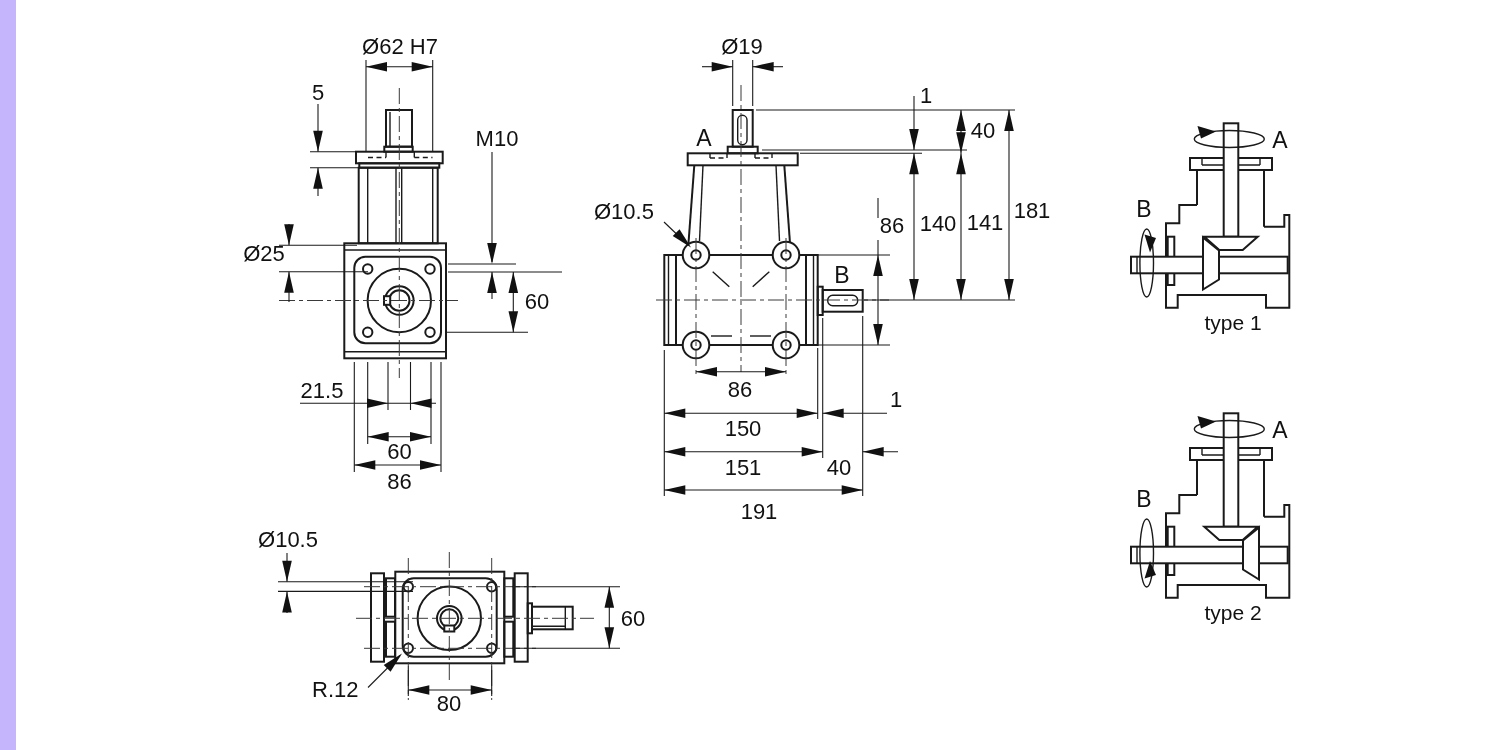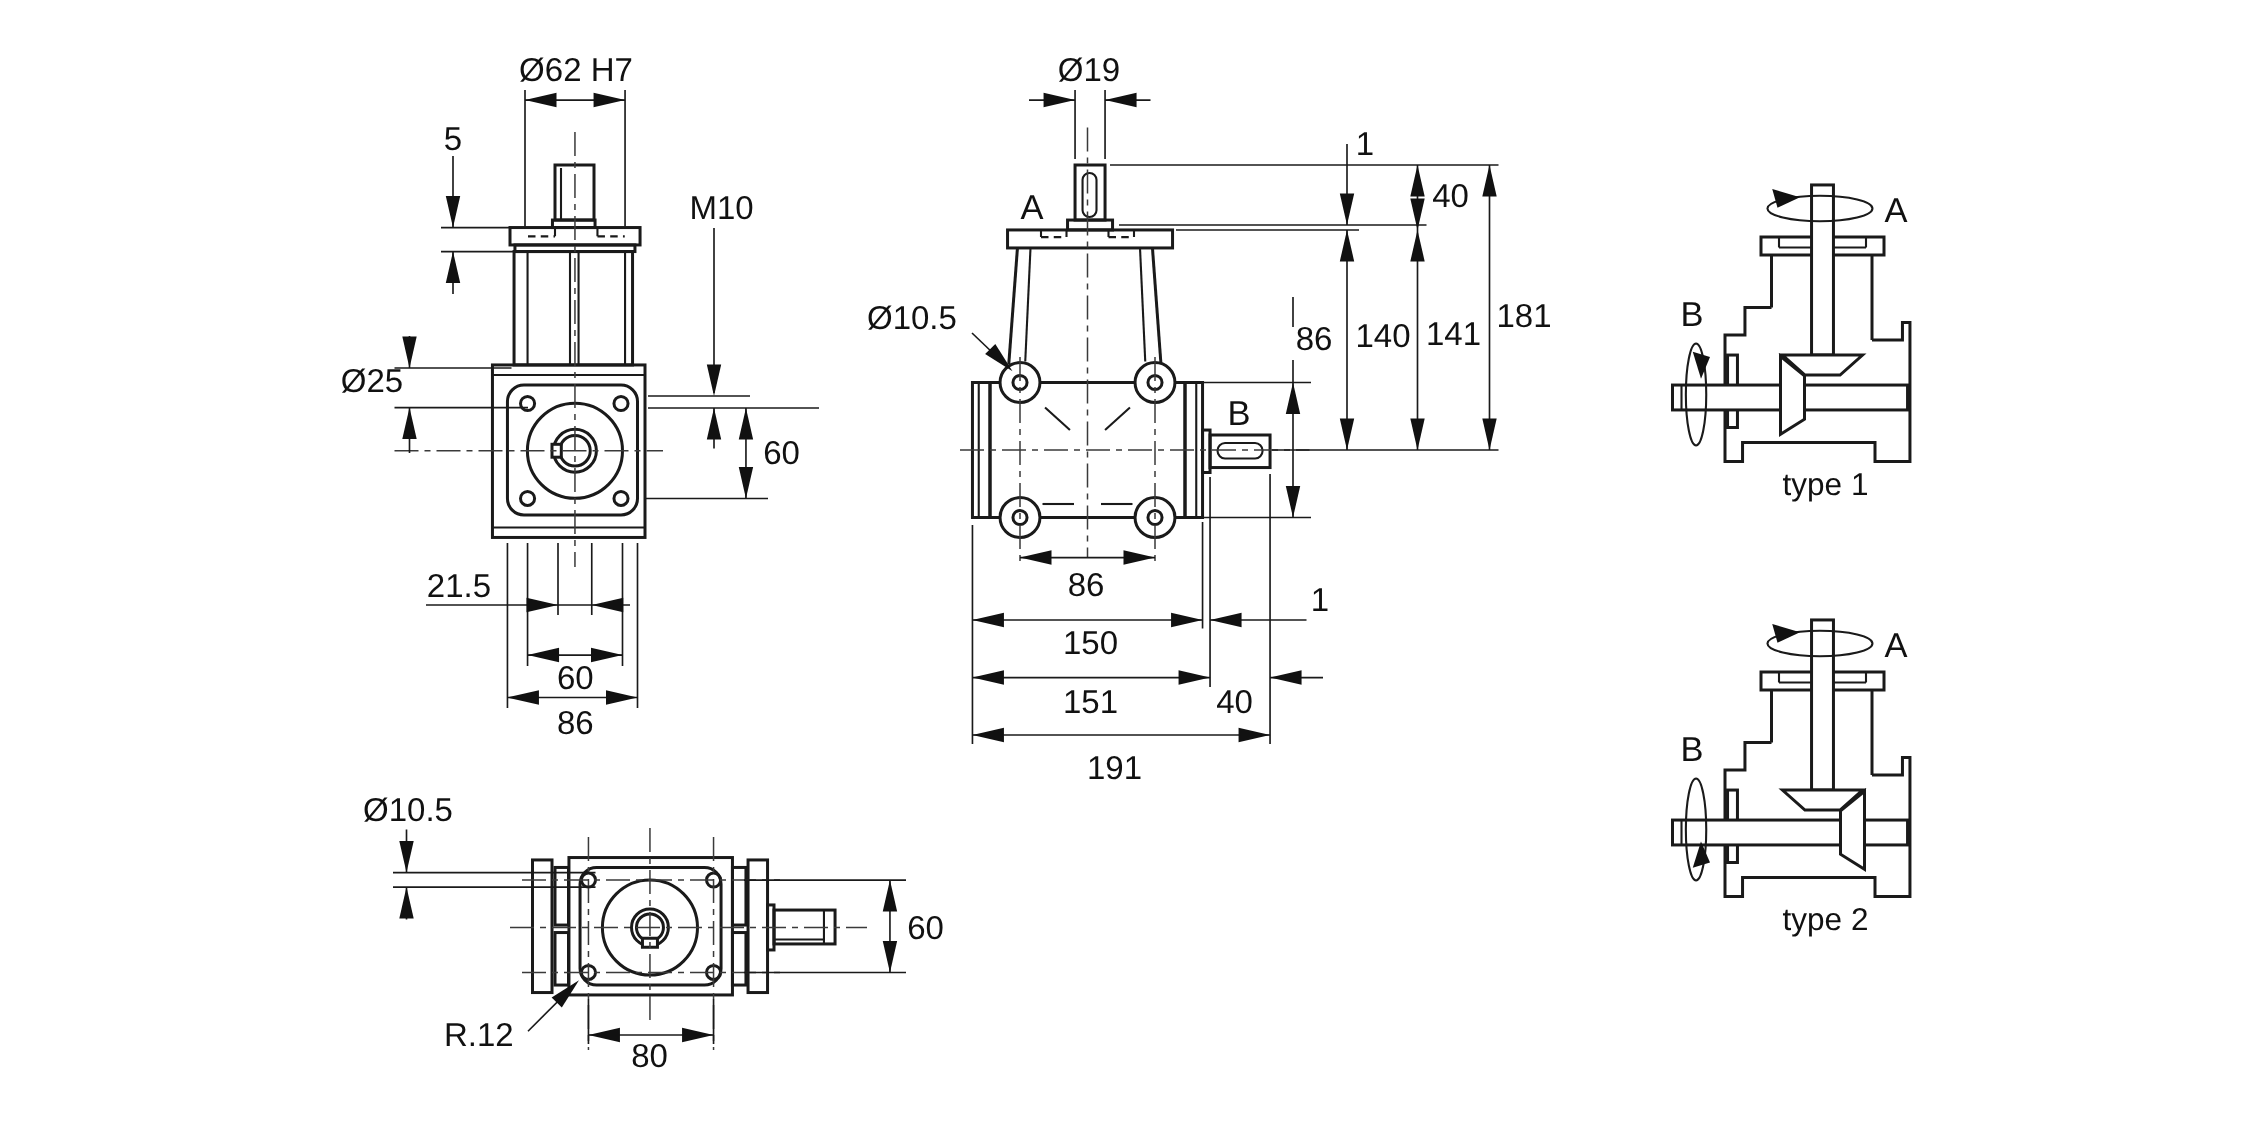--- a/index.html
+++ b/index.html
@@ -1,16 +1,16 @@
 <!DOCTYPE html>
 <html><head>
 <meta charset="utf-8">
 <style>
   html,body{margin:0;padding:0;background:#fff;}
-  .stage{width:1276px;height:750px;background:#c4b5fd;position:relative;font-family:"Liberation Sans",sans-serif;}
+  .stage{width:1276px;height:750px;background:#c4b5fd;position:relative;font-family:"Liberation Sans",sans-serif;padding-left:16px;}
   svg{display:block;}
   .o  {fill:none;stroke:#1a1a1a;stroke-width:2;}
   .of {fill:#ffffff;stroke:#1a1a1a;stroke-width:2;}
   .i  {fill:none;stroke:#1a1a1a;stroke-width:1.4;}
   .d  {fill:none;stroke:#1a1a1a;stroke-width:1.5;stroke-dasharray:5 3.5;}
   .c  {fill:none;stroke:#3a3a3a;stroke-width:1;stroke-dasharray:16 4 4 4;}
   .e  {fill:none;stroke:#1a1a1a;stroke-width:1.1;}
   .ar {fill:#111;stroke:none;}
   text.t{font-size:22px;fill:#111;text-anchor:middle;}
   text.ts{text-anchor:start;}

